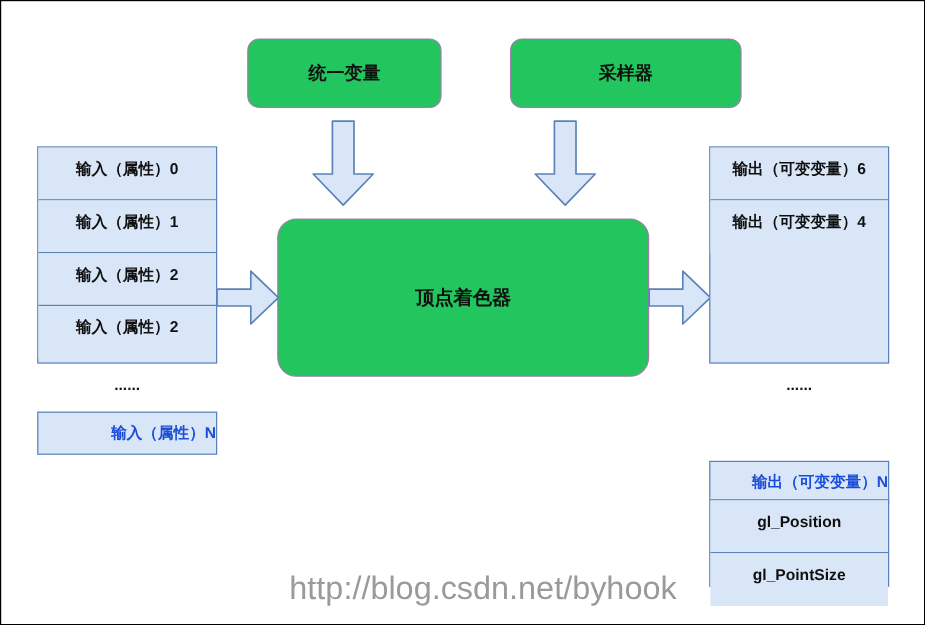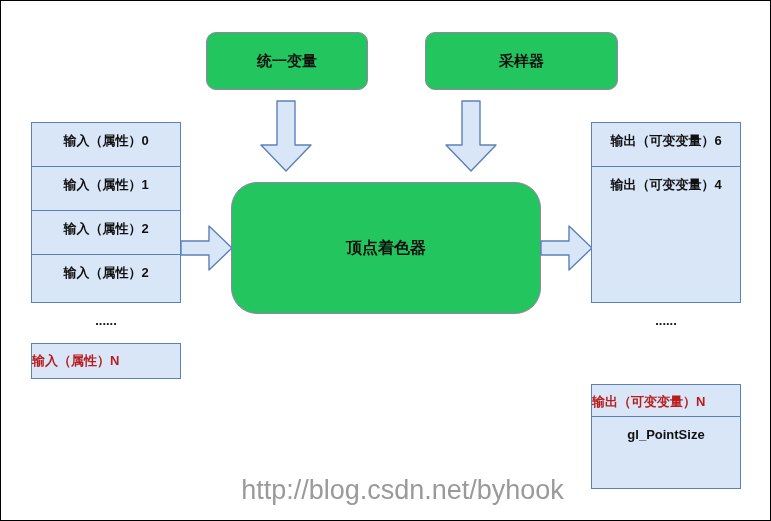--- a/index.html
+++ b/index.html
@@ -41,24 +41,24 @@
   }
   .io-row:last-child { border-bottom: none; }
 
   .single-box {
     position: absolute;
     border: 1px solid #5b82b8;
     box-sizing: border-box;
     background: #d9e6f7;
     height: 36px;
     line-height: 34px;
-    text-align: left;
+    text-align: right;
     font-size: 13px;
     font-weight: bold;
-    color: #b91c1c;
+    color: #1d4ed8;
     white-space: nowrap;
   }
 
   .dots {
     position: absolute;
     text-align: center;
     font-size: 13px;
     font-weight: bold;
     color: #151515;
     letter-spacing: 0px;
@@ -73,21 +73,21 @@
     box-sizing: border-box;
     display: flex;
     align-items: center;
     justify-content: center;
     font-size: 15px;
     font-weight: bold;
     color: #101010;
     white-space: nowrap;
   }
   .shader-box {
-    border-radius: 26px;
+    border-radius: 16px;
     font-size: 16px;
   }
 
   
   .arrow {
     position: absolute;
   }
   .arrow svg { display: block; }
 
   
@@ -155,18 +155,19 @@
   <div class="io-stack" style="left:590px; top:121px; width:150px; height:181px;">
     <div class="io-row">输出（可变变量）6</div>
     <div class="io-row">输出（可变变量）4</div>
   </div>
 
   <div class="dots" style="left:590px; top:312px; width:150px;">......</div>
 
   <div class="single-box" style="left:590px; top:342px; width:150px;margin-top:41px;">输出（可变变量）N</div>
 
   <div class="io-stack" style="left:590px; top:415px; width:150px; height:73px;">
+    <div class="io-row">gl_Position</div>
     <div class="io-row">gl_PointSize</div>
   </div>
 
   <div class="watermark" style="left:0px; top:474px; width:771px; text-align:center;">http://blog.csdn.net/byhook</div>
 
 </div>
 
 </body></html>

